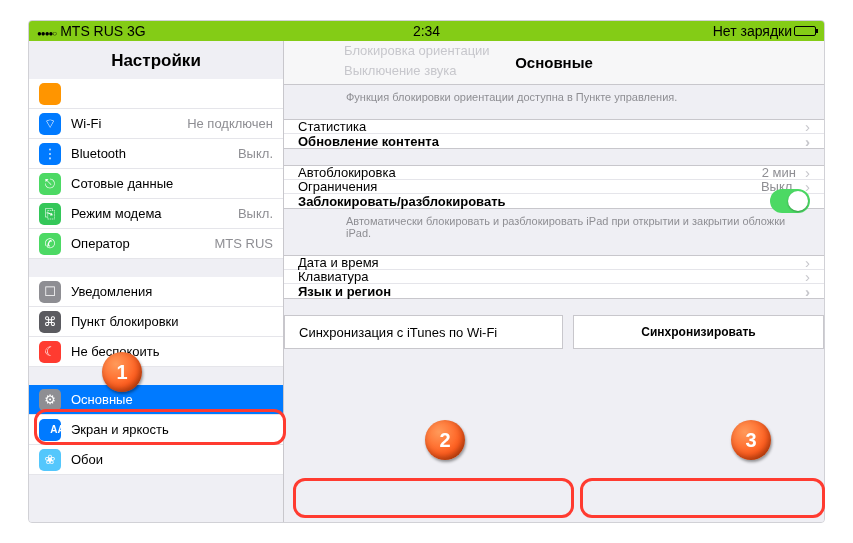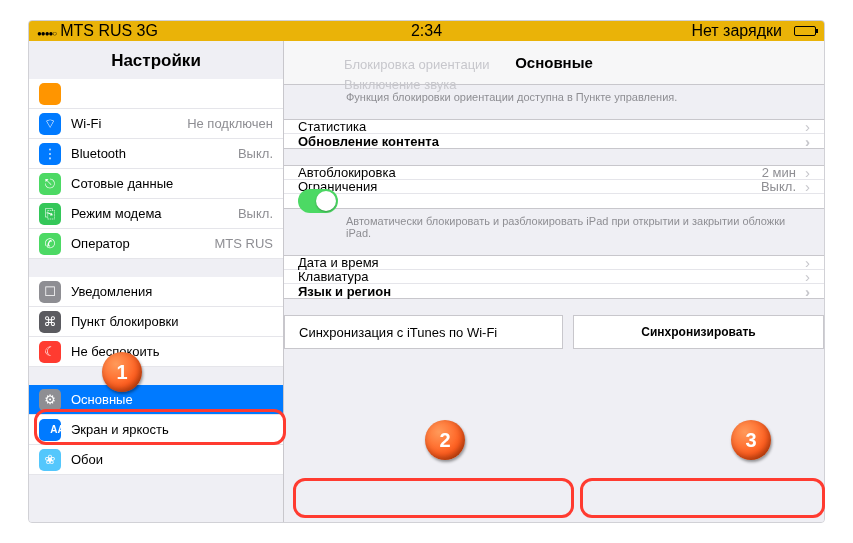--- a/index.html
+++ b/index.html
@@ -1,21 +1,21 @@
 <!DOCTYPE html>
 <html><head>
 <meta charset="utf-8">
 <style>
 * { box-sizing: border-box; margin: 0; padding: 0; }
 body { font-family: -apple-system, "Helvetica Neue", Arial, sans-serif; background: #fff; width: 853px; height: 543px; overflow: hidden; position: relative; }
 .device { position: absolute; left: 28px; top: 20px; width: 797px; height: 503px; background: #efeff4; border: 1px solid #d1d1d6; border-radius: 4px; overflow: hidden; }
-.statusbar { height: 20px; background: #eab308; display: flex; align-items: center; justify-content: space-between; padding: 0 8px; font-size: 16px; color: #000; }
+.statusbar { height: 20px; background: #84cc16; display: flex; align-items: center; justify-content: space-between; padding: 0 8px; font-size: 14px; color: #000; }
 .status-left { display: flex; align-items: center; gap: 4px; }
 .status-center { position: absolute; left: 50%; transform: translateX(-50%); font-weight: 400; }
-.status-right { display: flex; align-items: center; gap: 12px; }
+.status-right { display: flex; align-items: center; gap: 2px; }
 .dots::before { content: "●●●●○"; font-size: 8px; letter-spacing: -1px; }
 .batt { display: inline-block; width: 22px; height: 10px; border: 1px solid #000; border-radius: 2px; position: relative; }
 .batt::after { content: ""; position: absolute; right: -3px; top: 2px; width: 2px; height: 4px; background: #000; }
 .batt-fill { background: #000; width: 70%; height: 100%; }
 .panes { display: flex; height: calc(100% - 20px); }
 .sidebar { width: 255px; background: #efeff4; border-right: 1px solid #c8c7cc; overflow: hidden; }
 .sidebar-title { text-align: center; font-size: 17px; font-weight: bold; padding: 10px 0 8px; }
 .side-item { display: flex; align-items: center; height: 30px; padding: 0 10px; background: #fff; border-bottom: 1px solid #e5e5ea; font-size: 13px; color: #000; position: relative; }
 .side-item.selected { background: #007aff; color: #fff; }
 .side-item .label { flex: 1; }
@@ -29,21 +29,21 @@
 .ic-phone { background: #4cd964; }
 .ic-red { background: #ff3b30; }
 .ic-grey { background: #8e8e93; }
 .ic-darkgrey { background: #5b5b60; }
 .ic-greygear { background: #8e8e93; }
 .ic-aa { background: #007aff; font-weight: bold; font-size: 10px; padding-left: 15px; }
 .ic-wall { background: #54c7fc; }
 .detail { flex: 1; background: #efeff4; overflow: hidden; display: flex; flex-direction: column; }
 .detail-header { height: 44px; display: flex; align-items: center; justify-content: center; position: relative; border-bottom: 1px solid #c8c7cc; background: #f7f7f8; }
 .detail-title { font-weight: bold; font-size: 15px; }
-.ghost { position: absolute; top: 2px; color: #c7c7cc; font-size: 13px; margin-top: 14px; }
+.ghost { position: absolute; top: 2px; color: #c7c7cc; font-size: 13px; }
 .ghost1 { left: 60px; } .ghost2 { left: 60px; top: 22px; }
 .detail-body { flex: 1; overflow: hidden; }
 .footnote { font-size: 11px; color: #8e8e93; padding: 6px 14px 16px; margin-left: 48px; }
 .group { background: #fff; border-top: 1px solid #c8c7cc; border-bottom: 1px solid #c8c7cc; }
 .row { display: flex; align-items: center; height: 14px; padding: 0 14px; font-size: 13px; border-bottom: 1px solid #e5e5ea; }
 .row:last-child { border-bottom: none; font-weight: bold; }
 .row .label { flex: 1; }
 .row .val { color: #8e8e93; margin-right: 9px; }
 .chev { color: #c7c7cc; font-size: 15px; }
 .gap { height: 16px; }
@@ -160,20 +160,21 @@
               <span class="label">Автоблокировка</span>
               <span class="val">2 мин</span>
               <span class="chev">›</span>
             </div>
             <div class="row">
               <span class="label">Ограничения</span>
               <span class="val">Выкл.</span>
               <span class="chev">›</span>
             </div>
             <div class="row">
+              <span class="label">Заблокировать/разблокировать</span>
               <span class="switch"></span>
             </div>
           </div>
         <div class="footnote">Автоматически блокировать и разблокировать iPad при открытии и закрытии обложки iPad.</div>
         <div class="group" id="dg3">
             <div class="row">
               <span class="label">Дата и время</span>
               <span class="chev">›</span>
             </div>
             <div class="row">

